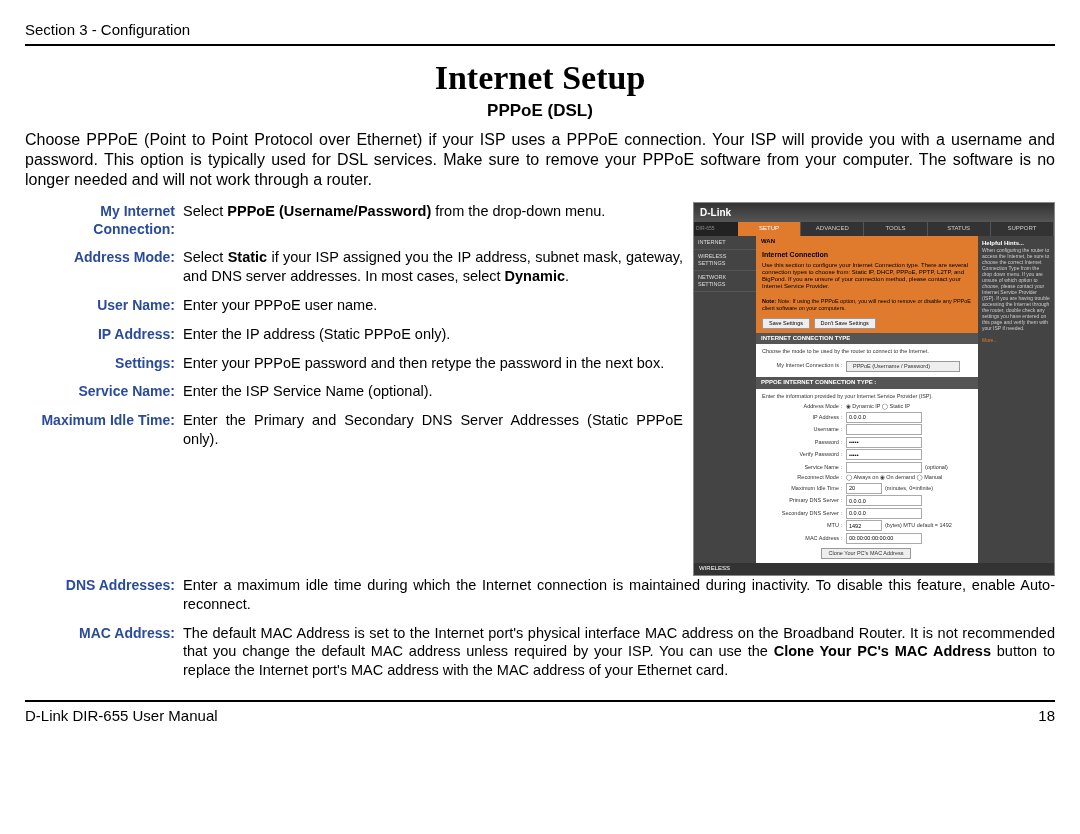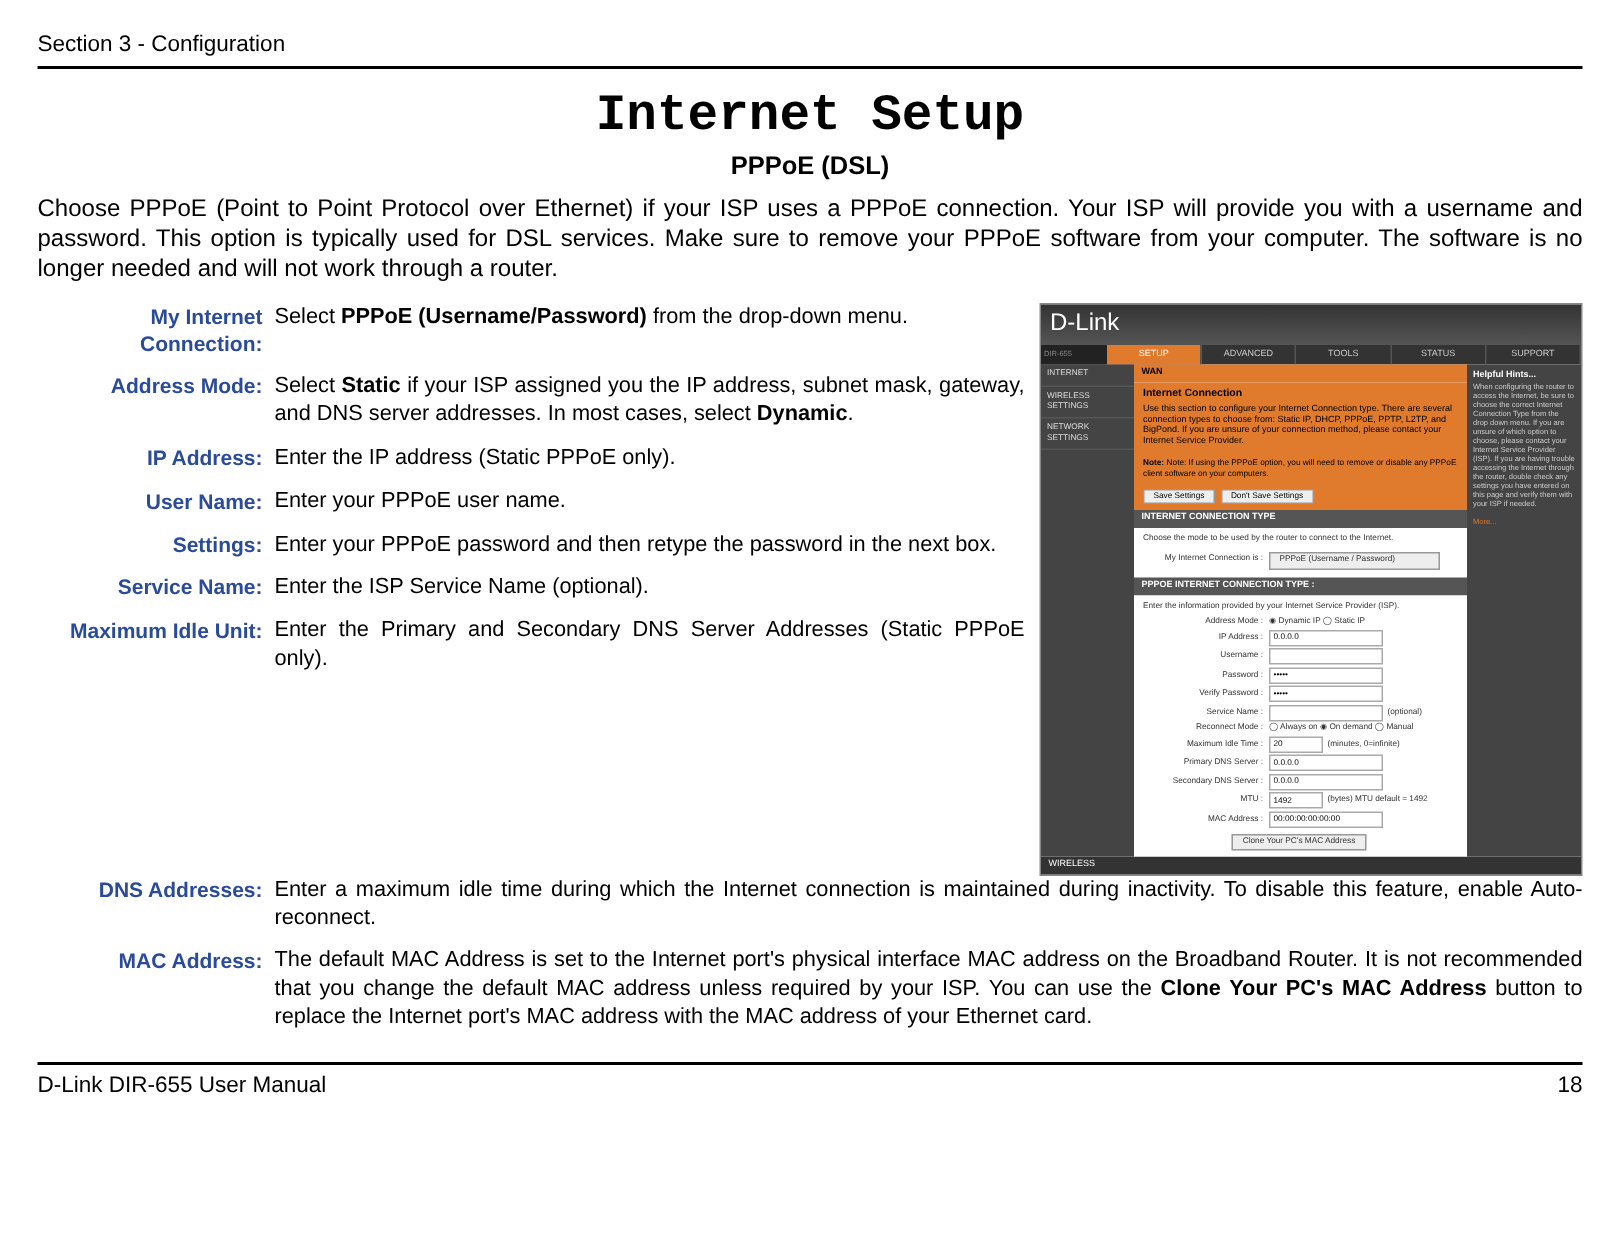--- a/index.html
+++ b/index.html
@@ -20,21 +20,21 @@
   }
   .footer-bar {
     border-top: 2px solid #000;
     padding-top: 4px;
     margin-top: 20px;
     display: flex;
     justify-content: space-between;
     font-size: 15px;
   }
   h1 {
-    font-family: Liberation Mono, monospace;
+    font-family: Liberation Serif, serif;
     font-stretch: condensed;
     text-align: center;
     font-size: 34px;
     margin: 0;
     font-weight: bold;
   }
   h2 {
     text-align: center;
     font-size: 17px;
     margin: 0 0 8px 0;
@@ -76,22 +76,22 @@
   .screenshot {
     width: 360px;
     border: 1px solid #888;
     font-size: 6px;
     color: #333;
     background: #fff;
   }
   .ss-brand {
     background: linear-gradient(#333,#555);
     color: #fff;
-    font-size: 16px;
-    font-weight: normal;
+    font-size: 10px;
+    font-weight: bold;
     padding: 3px 6px;
     font-family: Arial;
   }
   .ss-tabs {
     background: #333;
     display: flex;
   }
   .ss-tab {
     flex: 1;
     text-align: center;
@@ -154,37 +154,37 @@
   <div class="defs" id="defs-top">
       <div class="def-row">
         <div class="def-label">My Internet Connection:</div>
         <div class="def-text">Select <b>PPPoE (Username/Password)</b> from the drop-down menu.</div>
       </div>
       <div class="def-row">
         <div class="def-label">Address Mode:</div>
         <div class="def-text">Select <b>Static</b> if your ISP assigned you the IP address, subnet mask, gateway, and DNS server addresses. In most cases, select <b>Dynamic</b>.</div>
       </div>
       <div class="def-row">
+        <div class="def-label">User Name:</div>
+        <div class="def-text">Enter your PPPoE user name.</div>
+      </div>
+      <div class="def-row">
         <div class="def-label">IP Address:</div>
         <div class="def-text">Enter the IP address (Static PPPoE only).</div>
       </div>
       <div class="def-row">
-        <div class="def-label">User Name:</div>
-        <div class="def-text">Enter your PPPoE user name.</div>
-      </div>
-      <div class="def-row">
         <div class="def-label">Settings:</div>
         <div class="def-text">Enter your PPPoE password and then retype the password in the next box.</div>
       </div>
       <div class="def-row">
         <div class="def-label">Service Name:</div>
         <div class="def-text">Enter the ISP Service Name (optional).</div>
       </div>
       <div class="def-row">
-        <div class="def-label">Maximum Idle Unit:</div>
+        <div class="def-label">Maximum Idle Time:</div>
         <div class="def-text">Enter the Primary and Secondary DNS Server Addresses (Static PPPoE only).</div>
       </div>
     </div>
 
   <div class="screenshot">
     <div class="ss-brand">D-Link</div>
     <div class="ss-tabs">
       <div style="width:40px;background:#222;color:#888;font-size:5px;padding:3px 2px;">DIR-655</div>
       <div class="ss-tab active">SETUP</div>
       <div class="ss-tab">ADVANCED</div>

